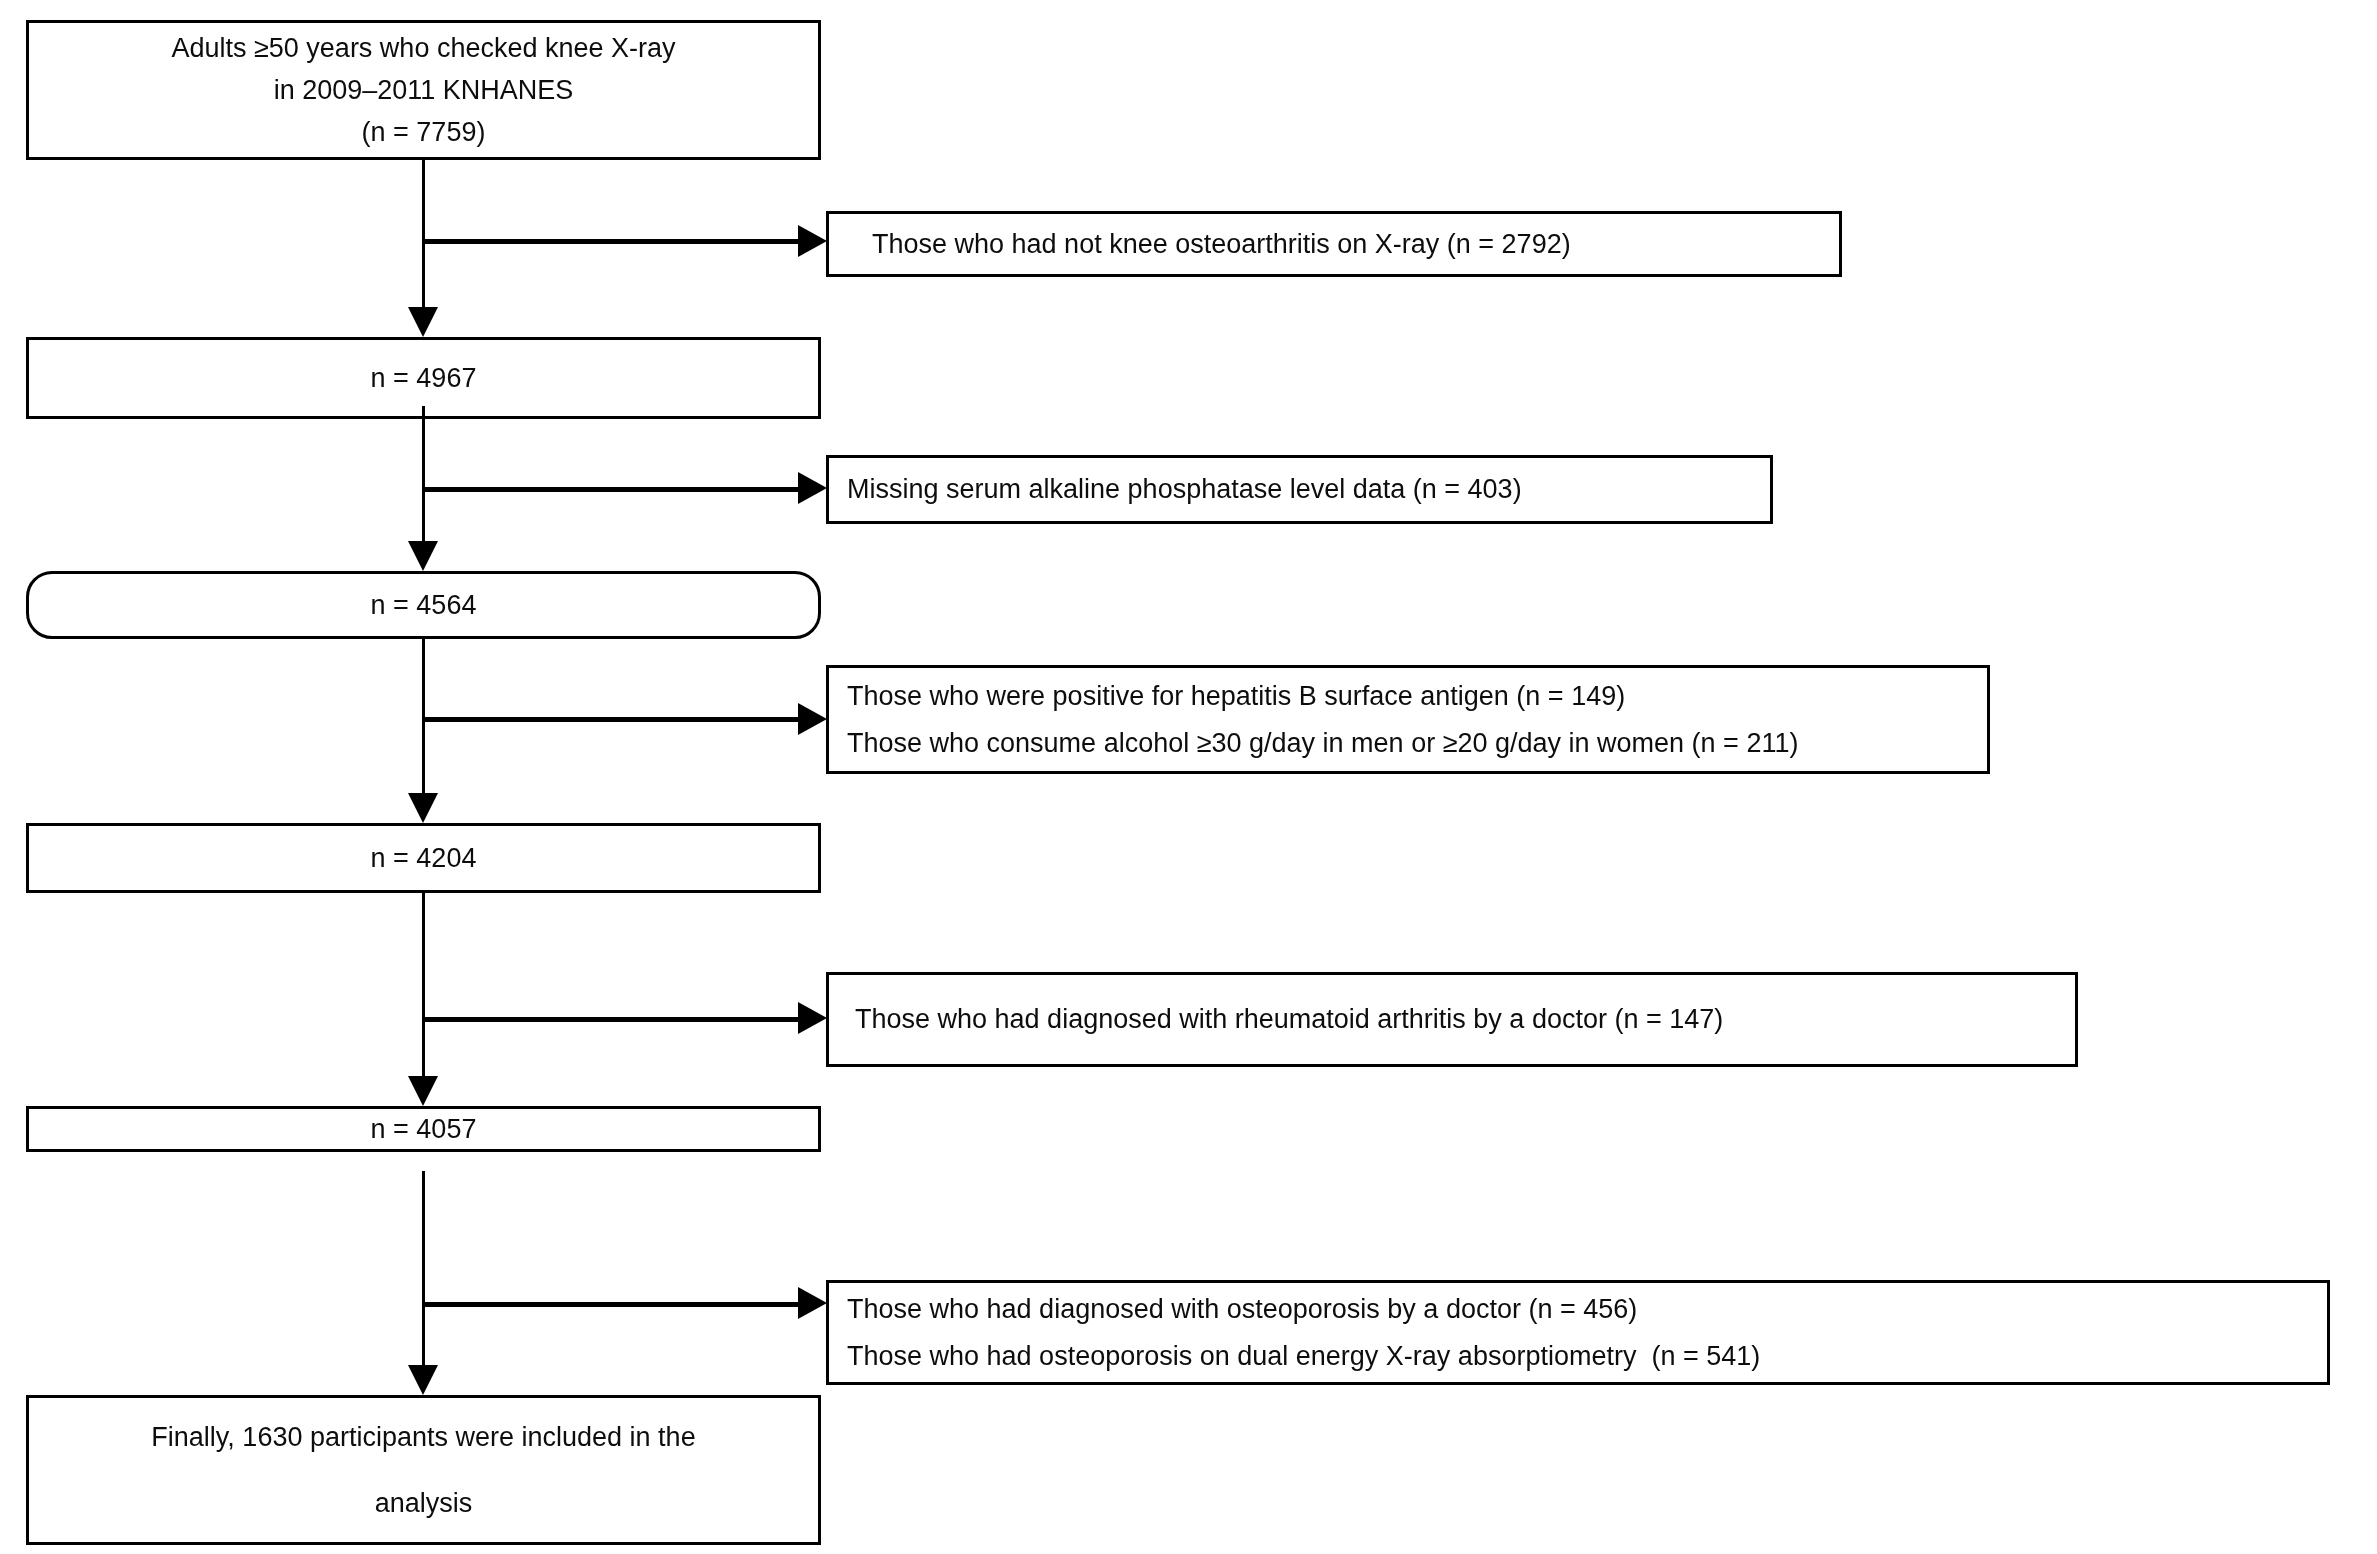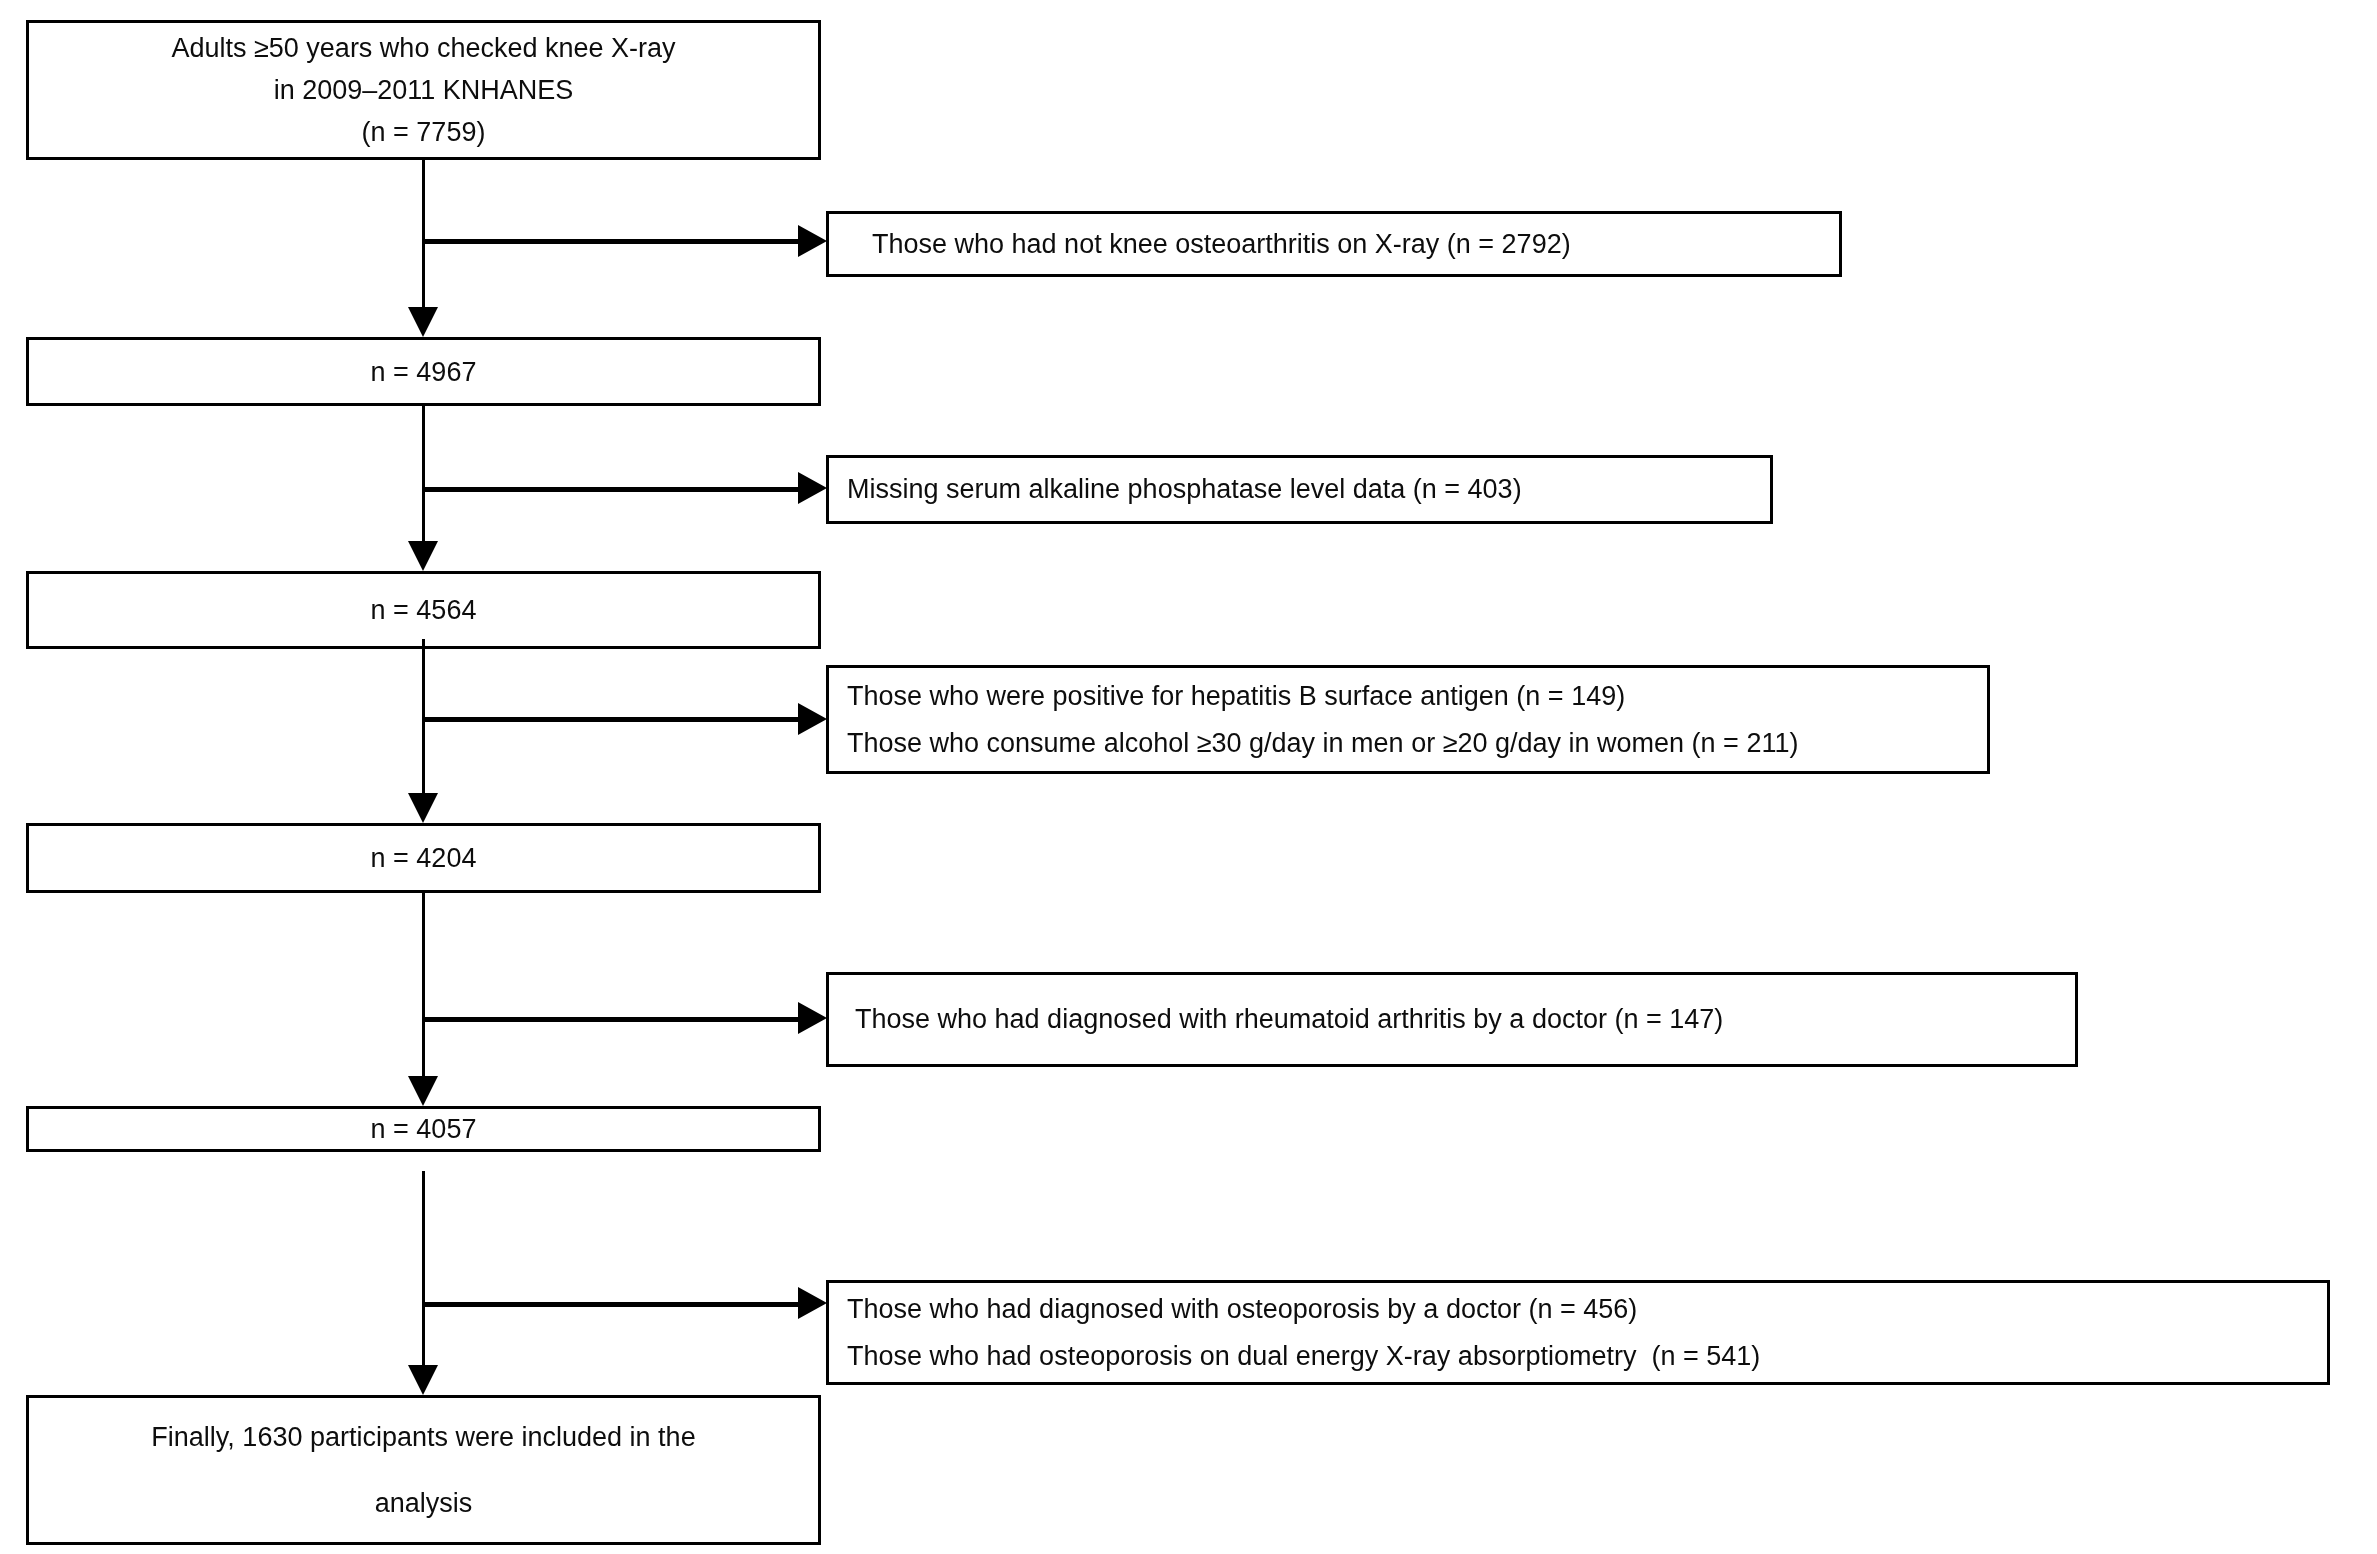--- a/index.html
+++ b/index.html
@@ -44,22 +44,22 @@
     white-space: pre-wrap;
   }
   .side-box .tl {
     line-height: 47px;
   }
   #mb6 .tl {
     line-height: 66px;
   }
   
   #mb1 { top: 19.5px;   height: 140px; }
-  #mb2 { top: 337px;  height: 69px; }
-  #mb3 { top: 571px;  height: 78px; }
+  #mb2 { top: 337px;  height: 82px; }
+  #mb3 { top: 571px;  height: 68px; border-radius: 26px; }
   #mb4 { top: 823px; height: 70px; justify-content: center; }
   #mb5 { top: 1106px; height: 46px; }
   #mb6 { top: 1395px; height: 150px; }
 
   #sb1 { top: 211px;  height: 66px; width: 1016px; padding-left: 43px; }
   #sb2 { top: 455px;  height: 69px; width: 947px; }
   #sb3 { top: 665px; height: 109px; width: 1164px; }
   #sb4 { top: 972px; height: 95px; width: 1252px; padding-left: 26px; }
   #sb5 { top: 1280px; height: 105px; width: 1504px; }
 

